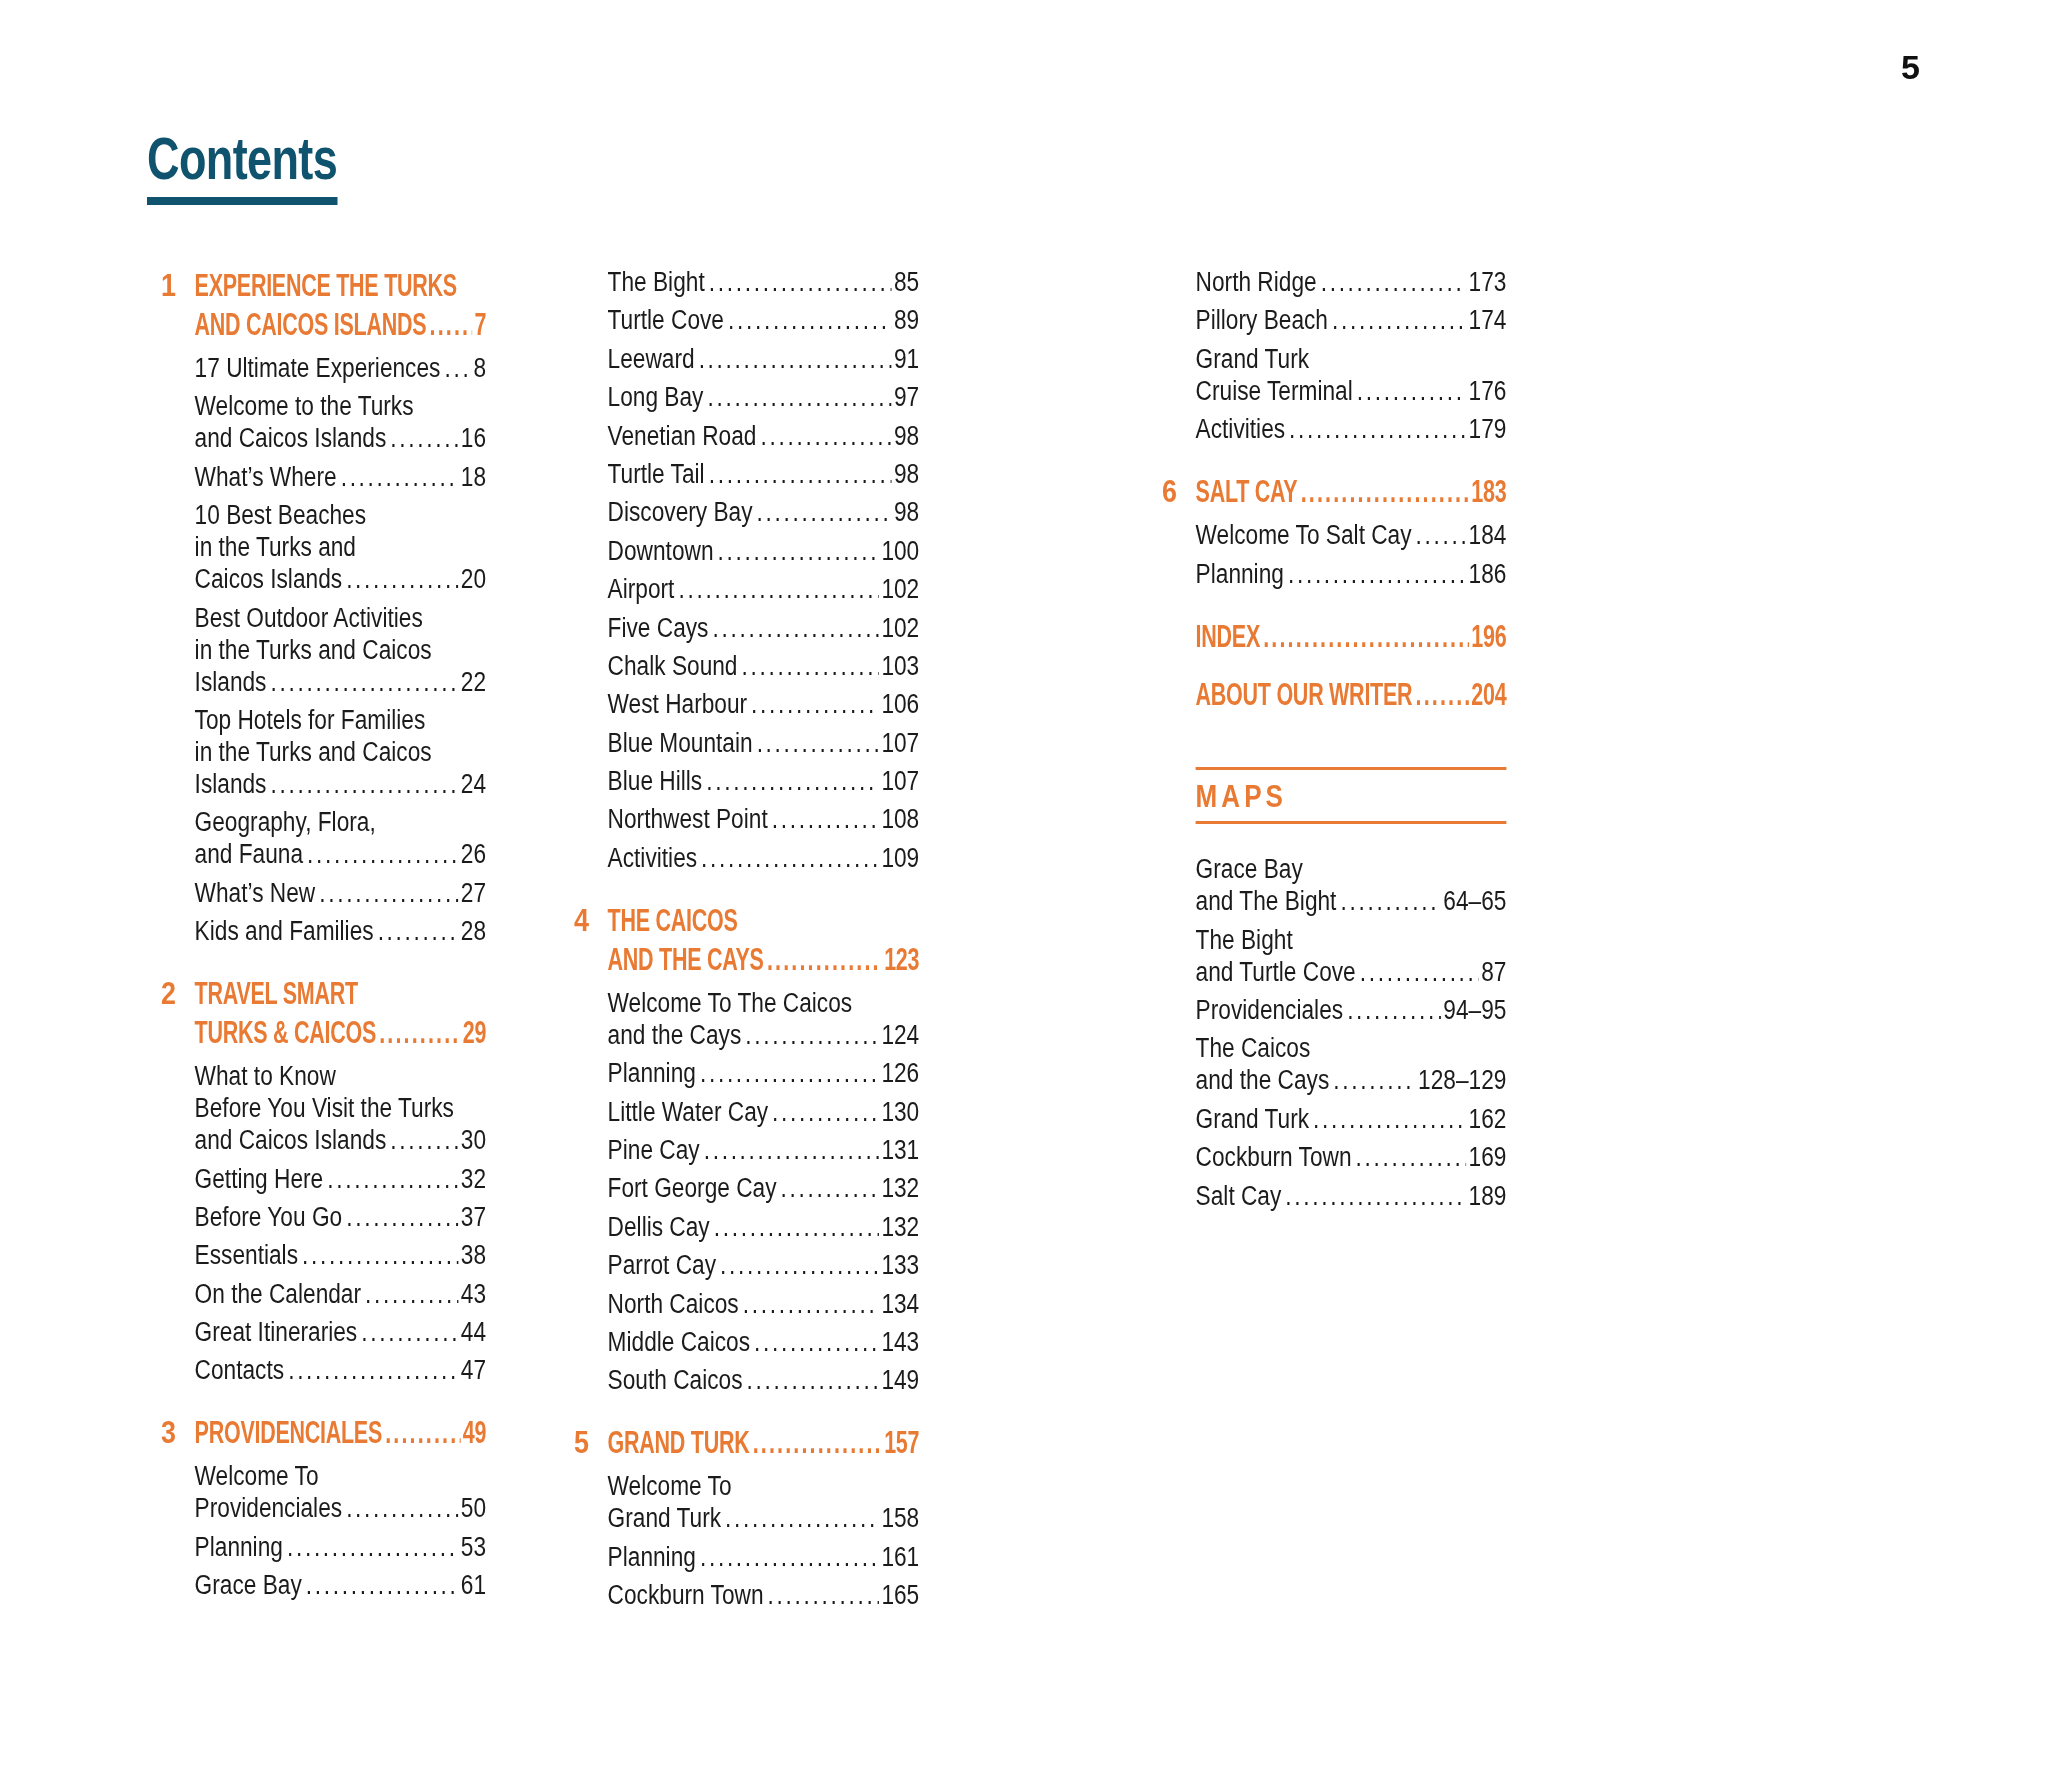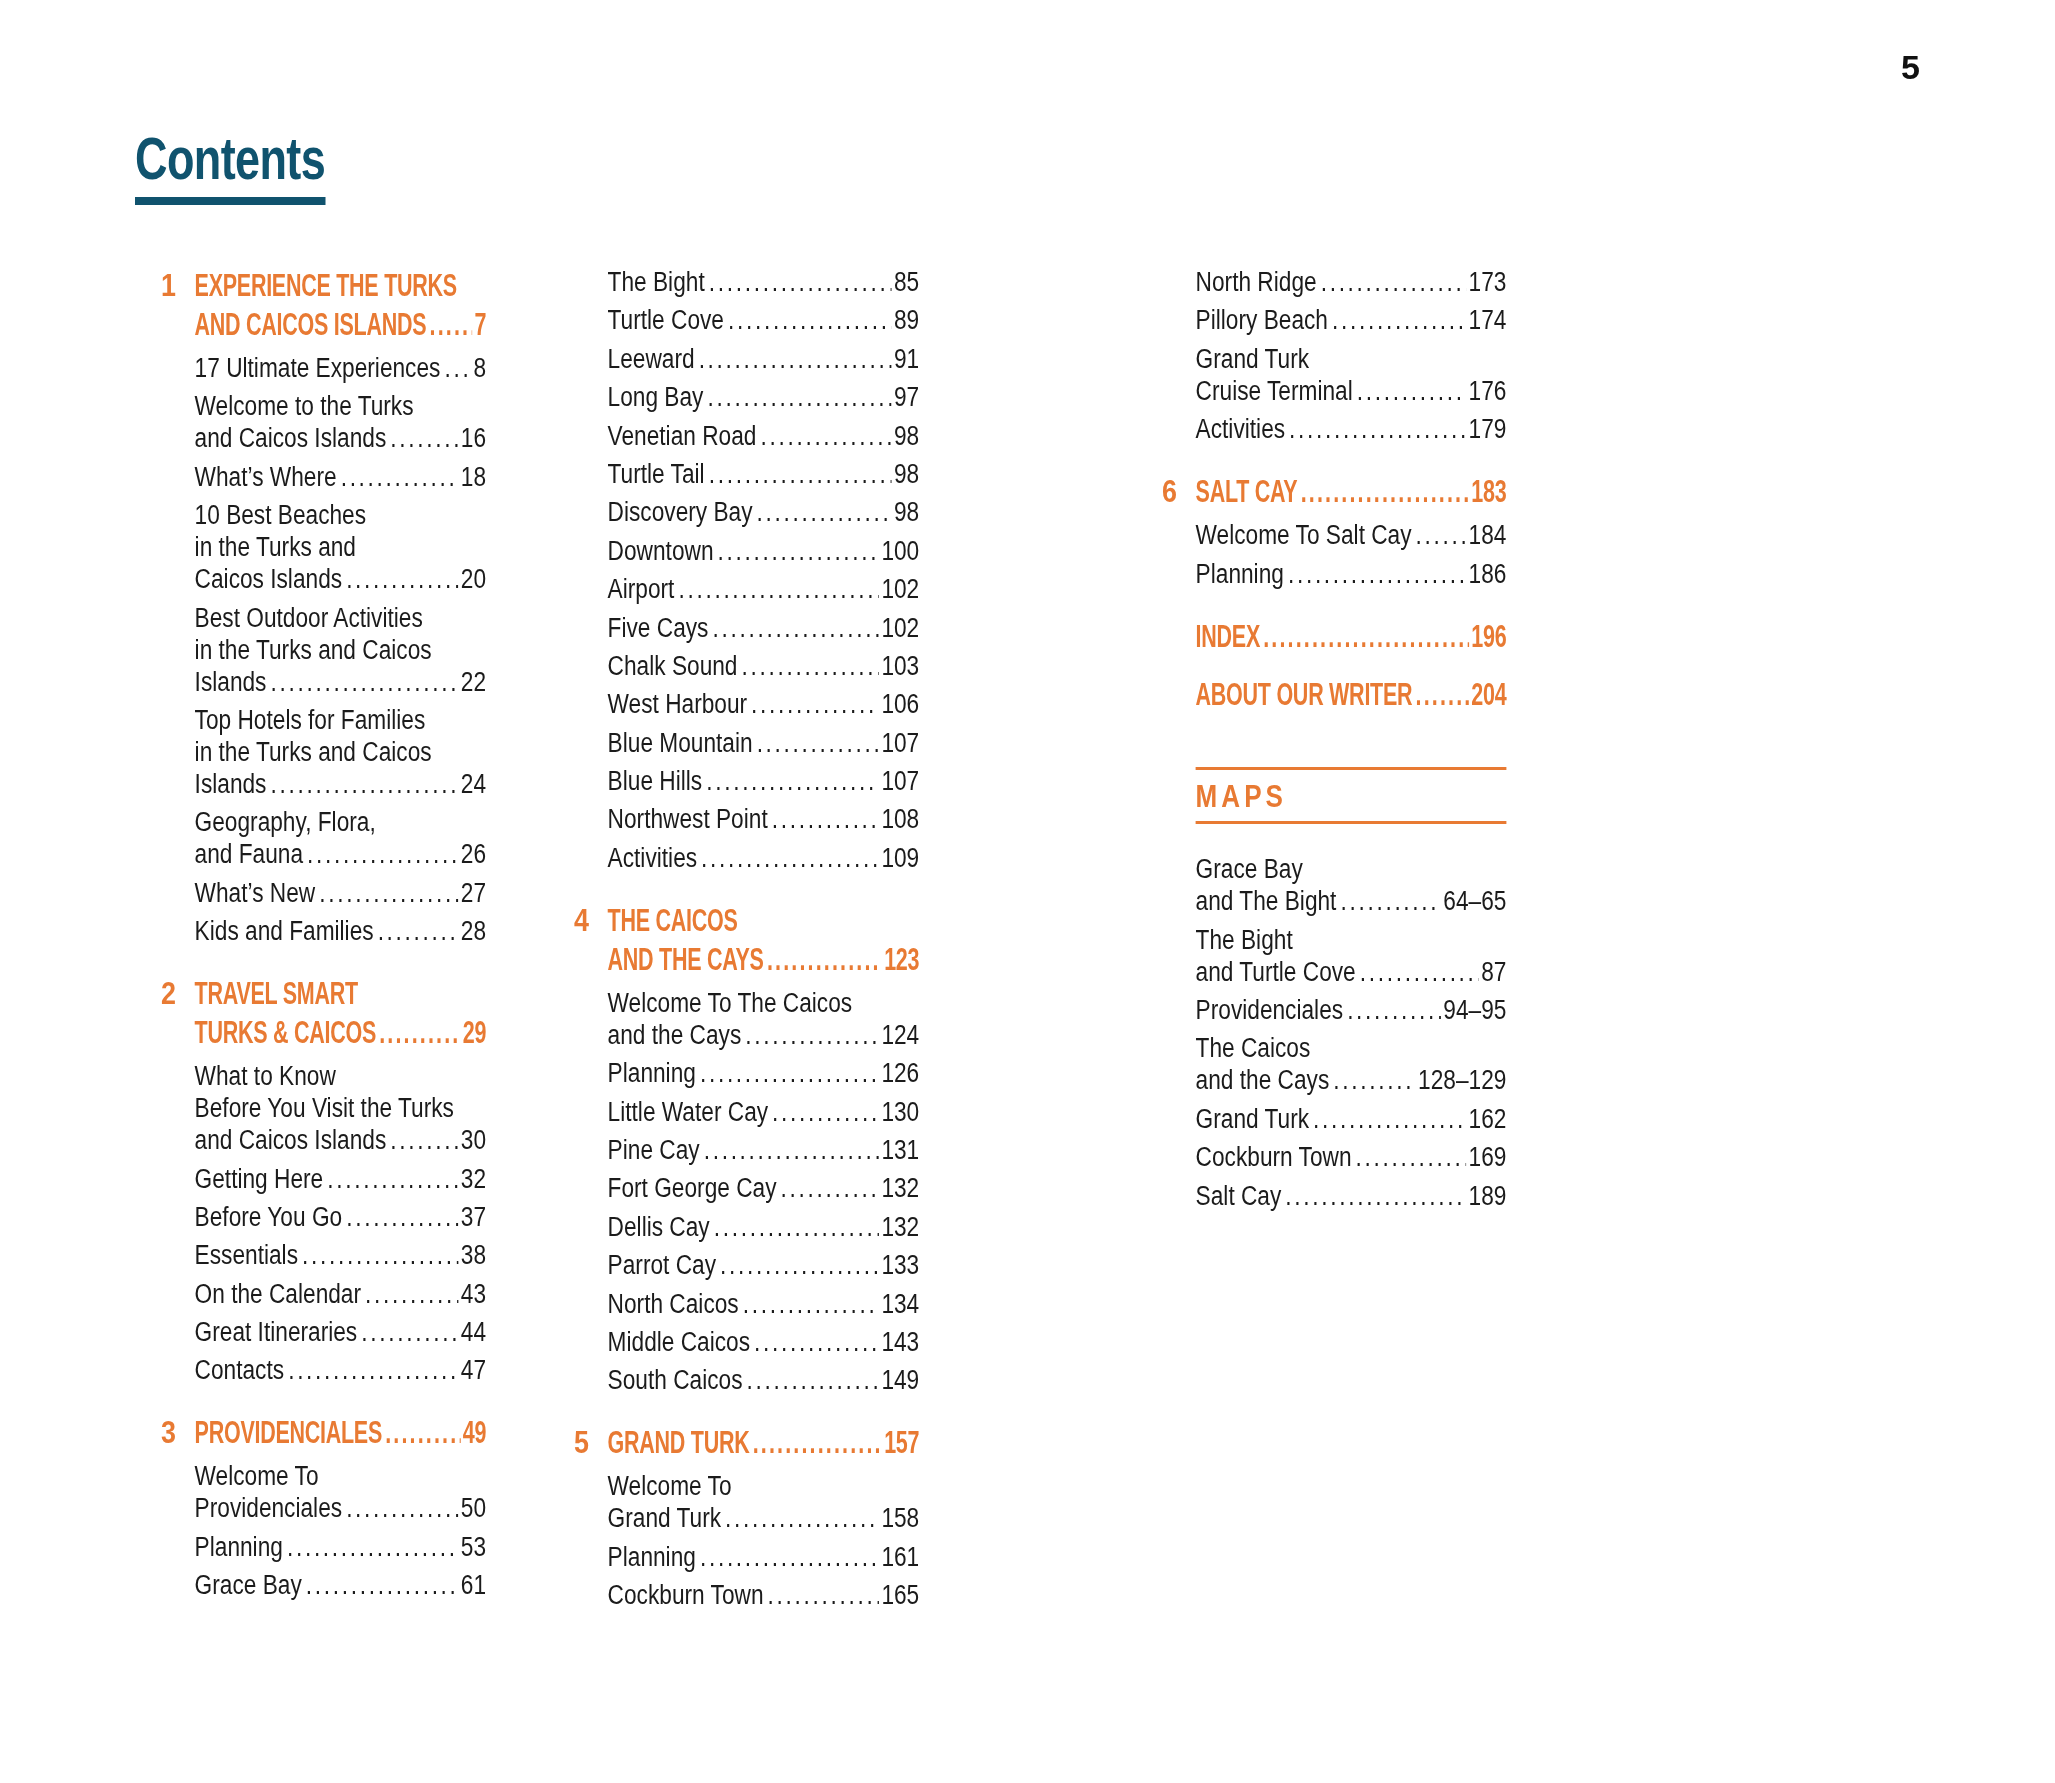--- a/index.html
+++ b/index.html
@@ -4,21 +4,21 @@
 <style>
   html,body{margin:0;padding:0;background:#ffffff;}
   body{width:2056px;height:1784px;position:relative;overflow:hidden;
        font-family:"Liberation Sans",sans-serif;color:#1b1b1b;}
   #page{position:absolute;inset:0;}
 
   
   .pagenum{position:absolute;left:1901px;top:48px;font-size:34px;font-weight:bold;color:#111;}
 
   
-  .title-wrap{position:absolute;left:135px;top:129px;}
+  .title-wrap{position:absolute;left:147px;top:129px;}
   .title-inner{display:inline-block;transform:scaleX(0.75);transform-origin:0 0;
     font-size:60px;line-height:60px;font-weight:bold;letter-spacing:-0.8px;
     color:#10536e;border-bottom:8px solid #10536e;padding-bottom:8px;}
 
   
   .col{position:absolute;top:266px;transform:scaleX(0.84);transform-origin:0 0;}
 
   .chapter{margin-top:27px;}
   .col > .chapter:first-child{margin-top:0;}
   .chapter.solo + .chapter.solo{margin-top:19.3px;}

